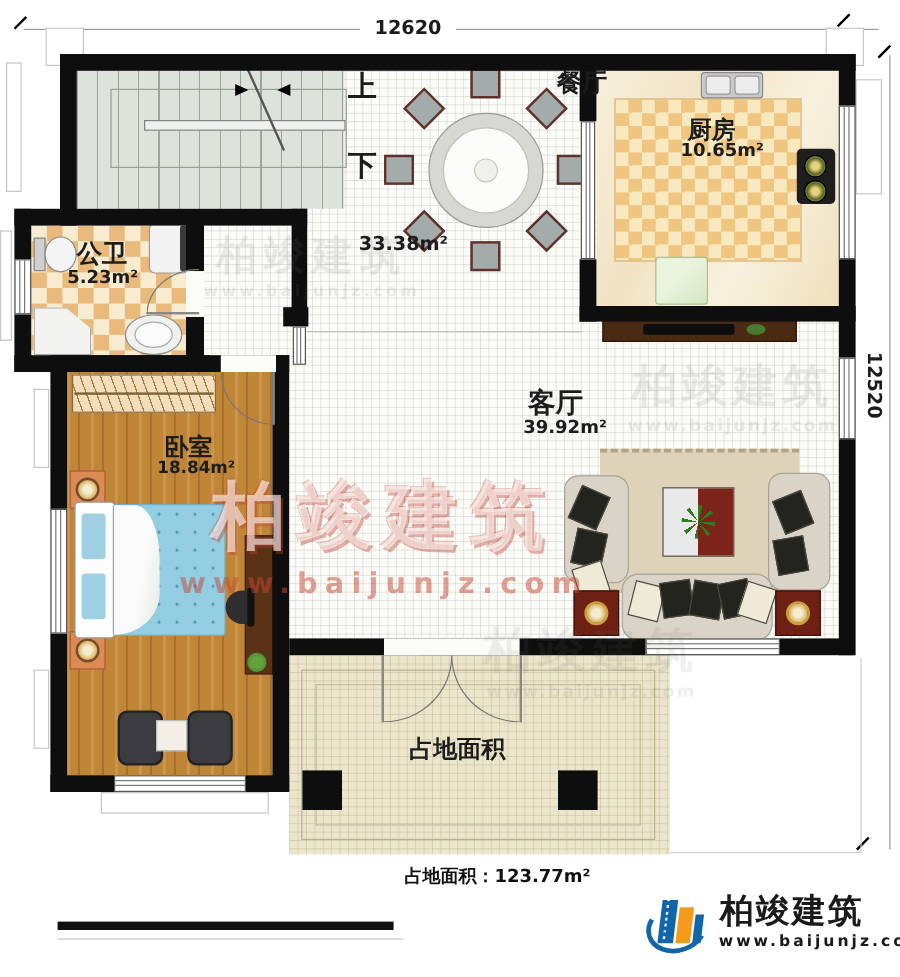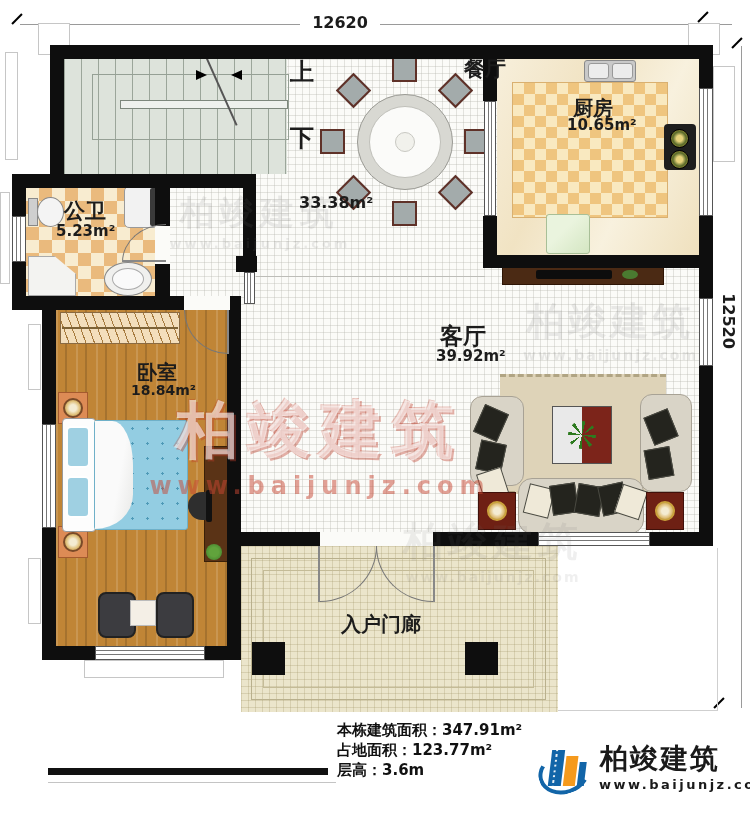--- a/index.html
+++ b/index.html
@@ -230,34 +230,28 @@
   <div class="lbl" style="left:464px;top:58px;font-size:21px;">餐厅</div>
   <div class="lbl" style="left:299px;top:195px;font-size:16px;">33.38m²</div>
   <div class="lbl" style="left:573px;top:98px;font-size:20px;">厨房</div>
   <div class="lbl" style="left:567px;top:118px;font-size:15px;">10.65m²</div>
   <div class="lbl" style="left:64px;top:200px;font-size:21px;">公卫</div>
   <div class="lbl" style="left:56px;top:224px;font-size:15px;">5.23m²</div>
   <div class="lbl" style="left:440px;top:324px;font-size:23px;">客厅</div>
   <div class="lbl" style="left:436px;top:349px;font-size:15px;">39.92m²</div>
   <div class="lbl" style="left:137px;top:362px;font-size:20px;">卧室</div>
   <div class="lbl" style="left:131px;top:383px;font-size:14px;">18.84m²</div>
-  <div class="lbl" style="left:341px;top:614px;font-size:20px;">入户门廊</div>
+  <div class="lbl" style="left:341px;top:614px;font-size:20px;">占地面积</div>
 
   <div class="abs" style="left:48px;top:768px;width:280px;height:7px;background:#111;"></div>
   <div class="abs" style="left:48px;top:782px;width:288px;height:1px;background:#c4c4c4;"></div>
 
   <div class="abs" style="left:337px;top:720px;">
     <div class="info-row">
-      <span>本栋建筑面积：</span><span>347.91m²</span>
-    </div>
-    <div class="info-row">
       <span>占地面积：</span><span>123.77m²</span>
-    </div>
-    <div class="info-row">
-      <span>层高：</span><span>3.6m</span>
     </div>
   </div>
 
   <div class="abs" style="left:538px;top:740px;width:200px;height:64px;">
     <div style="position:absolute;left:0;top:4px;width:58px;height:56px;">
       <div style="position:absolute;left:0;top:8px;width:52px;height:42px;border:4px solid #1265a8;border-top-color:transparent;border-right-color:transparent;border-radius:50%;transform:rotate(-18deg);box-sizing:border-box;"></div>
       <div style="position:absolute;left:12px;top:4px;width:36px;height:40px;transform:skewX(-7deg);">
         <div style="position:absolute;left:0;top:2px;width:13px;height:36px;background:#1265a8;background-image:repeating-linear-gradient(rgba(255,255,255,.9) 0 2px,transparent 2px 5px);background-size:2px 26px;background-position:4px 5px;background-repeat:repeat-y;"></div>
         <div style="position:absolute;left:15px;top:8px;width:12px;height:30px;background:#f59a1d;"></div>
         <div style="position:absolute;left:29px;top:14px;width:7px;height:24px;background:#1265a8;"></div>

